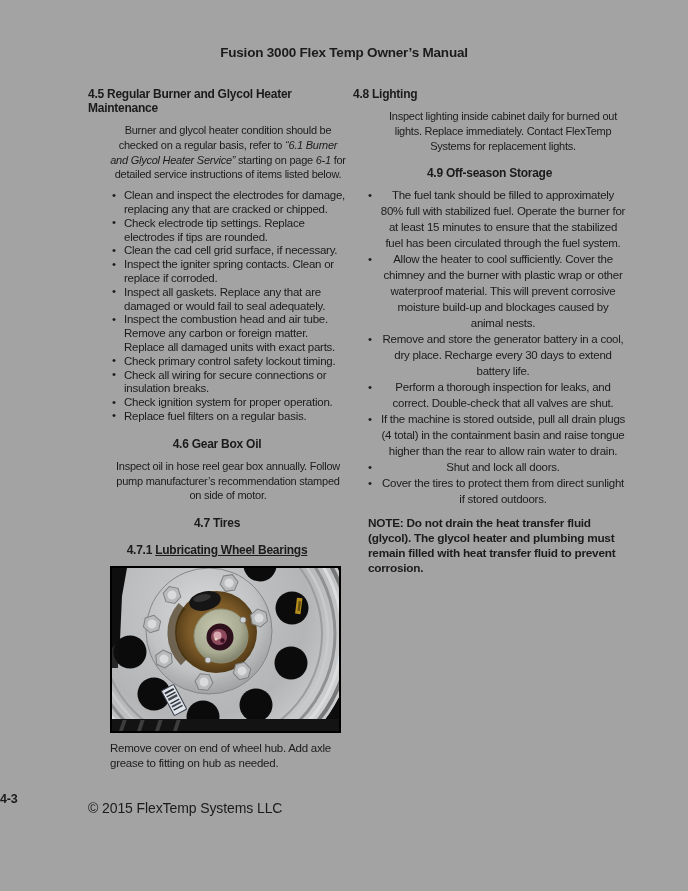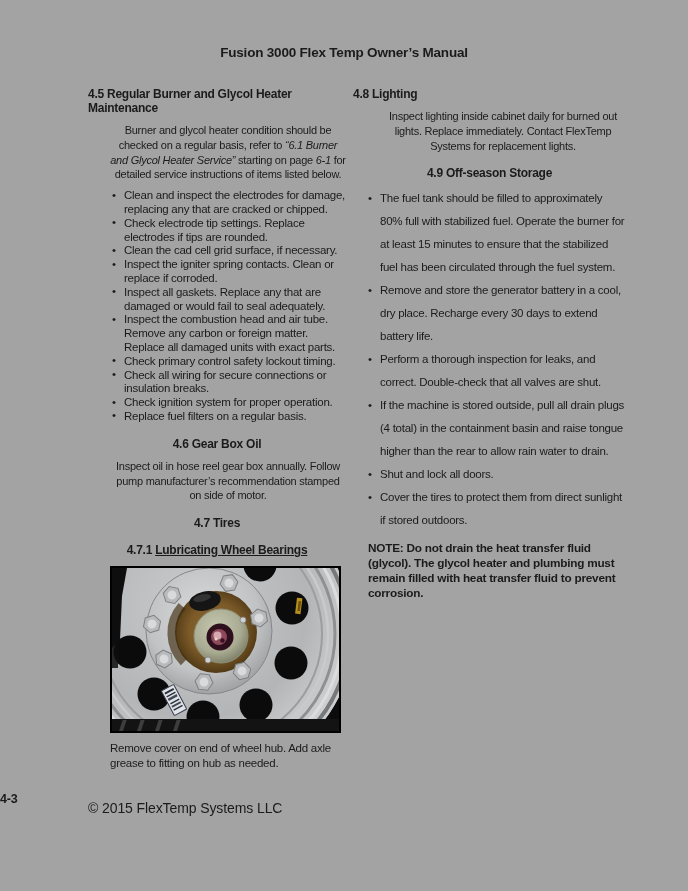--- a/index.html
+++ b/index.html
@@ -29,21 +29,21 @@
   }
   .col-right .body-text { margin-left:27px; }
   .body-text i { font-style:italic; }
 
   ul.bullets { list-style:none; margin:7px 0 0 0; padding:0 0 0 24px; }
   .col-right ul.bullets { padding-left:15px; }
   ul.bullets li {
     position:relative; padding-left:12px;
     font-size:11.5px; line-height:13.8px; letter-spacing:-0.25px;
   }
-  .col-right ul.bullets li { line-height:23px; }
+  .col-right ul.bullets li { line-height:16px;text-align:center; }
   ul.bullets li::before { content:"•"; position:absolute; left:0; top:-0.5px; }
 
   .note-text {
     margin:9px 0 0 15px; font-size:11.8px; font-weight:bold;
     line-height:15px; letter-spacing:-0.25px;
   }
 
   .photo-frame {
     margin:9px 0 0 22px; width:227px; height:163px;
     border:2px solid #000; background:#0c0c0c; display:block;
@@ -225,20 +225,21 @@
 
   <div class="col col-right">
 
     <h3 class="sec-heading">4.8 Lighting</h3>
     <p class="body-text">Inspect lighting inside cabinet daily for burned out lights. Replace immediately. Contact FlexTemp Systems for replacement lights.</p>
 
     <h3 class="sec-heading gap">4.9 Off-season Storage</h3>
 
     <ul class="bullets">
       <li>The fuel tank should be filled to approximately 80% full with stabilized fuel. Operate the burner for at least 15 minutes to ensure that the stabilized fuel has been circulated through the fuel system.</li>
+      <li>Allow the heater to cool sufficiently. Cover the chimney and the burner with plastic wrap or other waterproof material. This will prevent corrosive moisture build-up and blockages caused by animal nests.</li>
       <li>Remove and store the generator battery in a cool, dry place. Recharge every 30 days to extend battery life.</li>
       <li>Perform a thorough inspection for leaks, and correct. Double-check that all valves are shut.</li>
       <li>If the machine is stored outside, pull all drain plugs (4 total) in the containment basin and raise tongue higher than the rear to allow rain water to drain.</li>
       <li>Shut and lock all doors.</li>
       <li>Cover the tires to protect them from direct sunlight if stored outdoors.</li>
     </ul>
 
     <p class="note-text">NOTE: Do not drain the heat transfer fluid (glycol). The glycol heater and plumbing must remain filled with heat transfer fluid to prevent corrosion.</p>
   </div>
 

